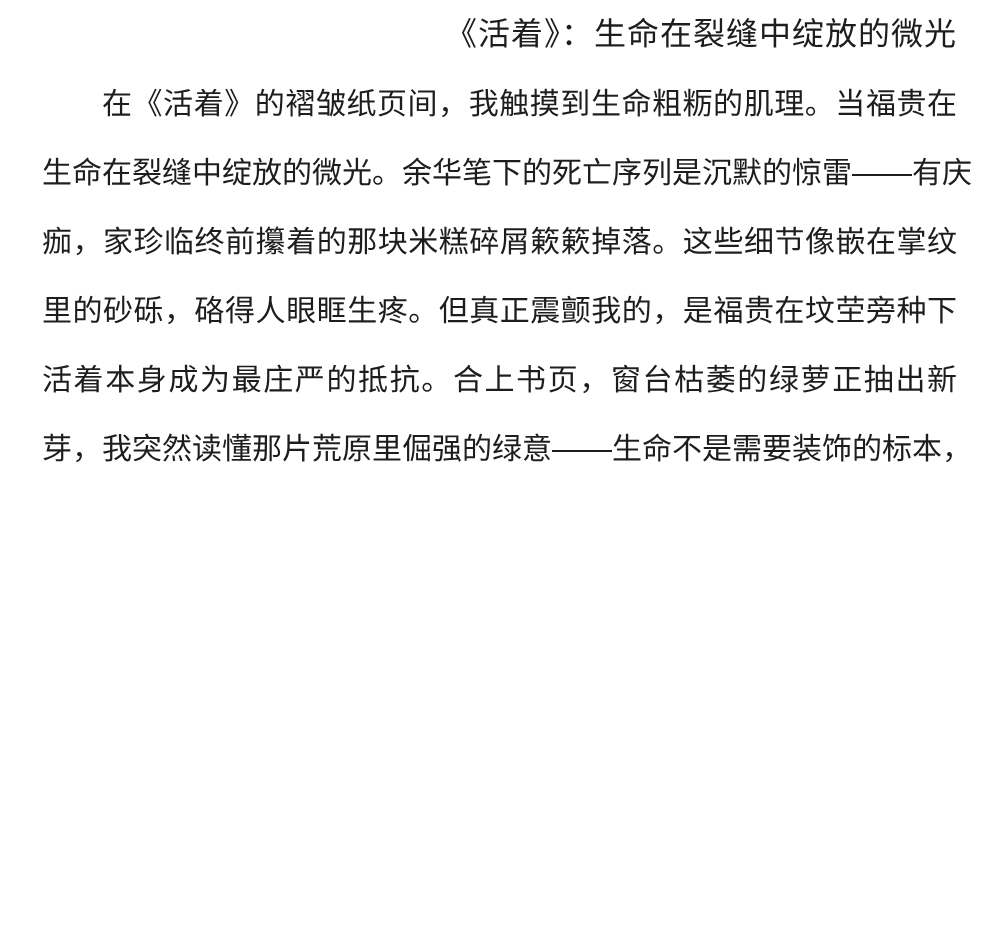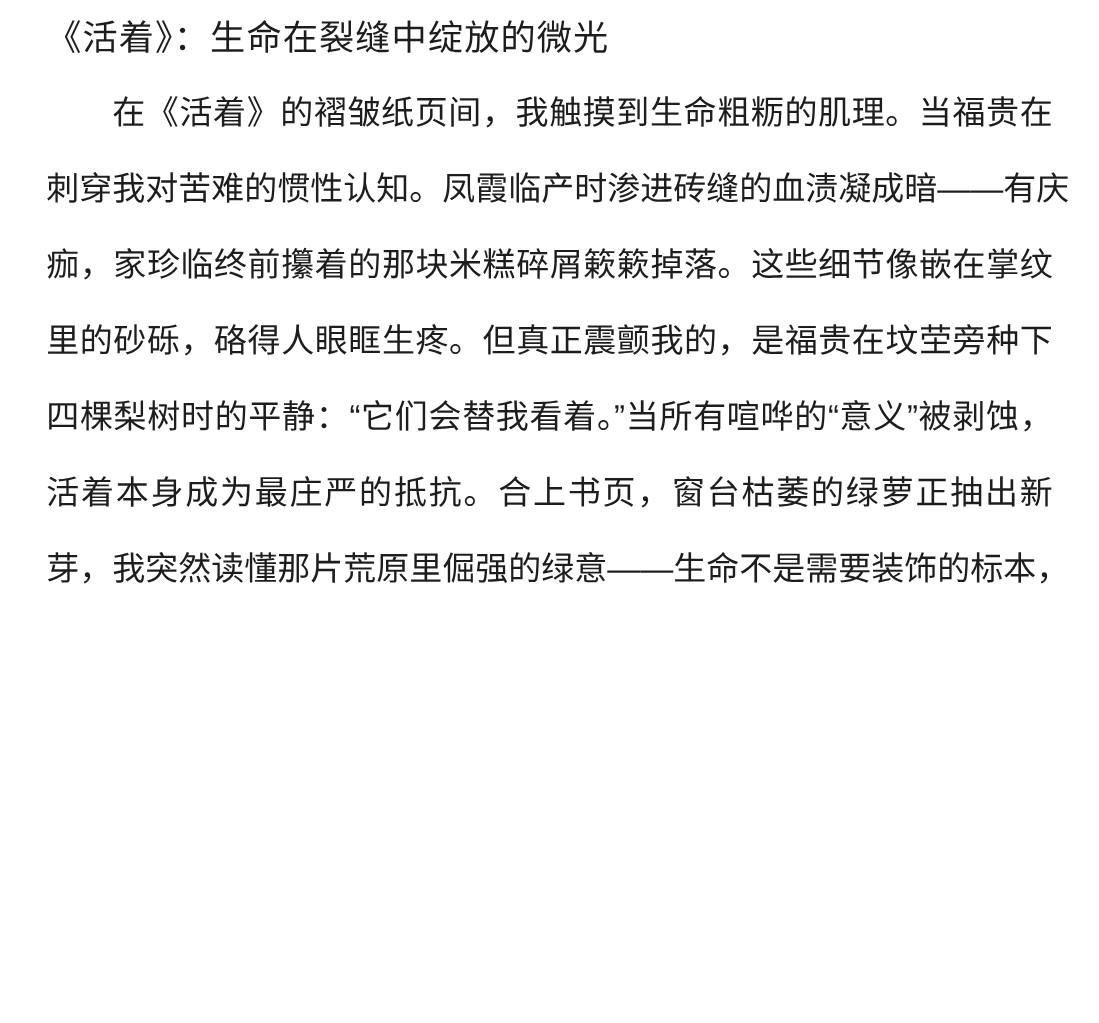--- a/index.html
+++ b/index.html
@@ -18,21 +18,21 @@
   .page {
     box-sizing: border-box;
     width: 999px;
     height: 930px;
     padding: 0 42px;
     background: #ffffff;
   }
   .essay-title {
     height: 69px;
     line-height: 69px;
-    text-align: left;
+    text-align: right;
     font-size: 32px;
     font-weight: 400;
     letter-spacing: 1px;
     white-space: nowrap;
   }
   .paragraph {
     font-size: 30px;
   }
   .line {
     height: 69px;
@@ -49,20 +49,19 @@
   }
 </style>
 </head>
 <body>
 
 <div class="page">
   <div class="essay-title">《活着》：生命在裂缝中绽放的微光</div>
 
   <div class="paragraph">
     <div class="line indent">在《活着》的褶皱纸页间，我触摸到生命粗粝的肌理。当福贵在</div>
-    <div class="line">刺穿我对苦难的惯性认知。凤霞临产时渗进砖缝的血渍凝成暗——有庆</div>
+    <div class="line">生命在裂缝中绽放的微光。余华笔下的死亡序列是沉默的惊雷——有庆</div>
     <div class="line">痂，家珍临终前攥着的那块米糕碎屑簌簌掉落。这些细节像嵌在掌纹</div>
     <div class="line">里的砂砾，硌得人眼眶生疼。但真正震颤我的，是福贵在坟茔旁种下</div>
-    <div class="line">四棵梨树时的平静：“它们会替我看着。”当所有喧哗的“意义”被剥蚀，</div>
     <div class="line">活着本身成为最庄严的抵抗。合上书页，窗台枯萎的绿萝正抽出新</div>
     <div class="line">芽，我突然读懂那片荒原里倔强的绿意——生命不是需要装饰的标本，</div>
   </div>
 </div>
 
 </body></html>

